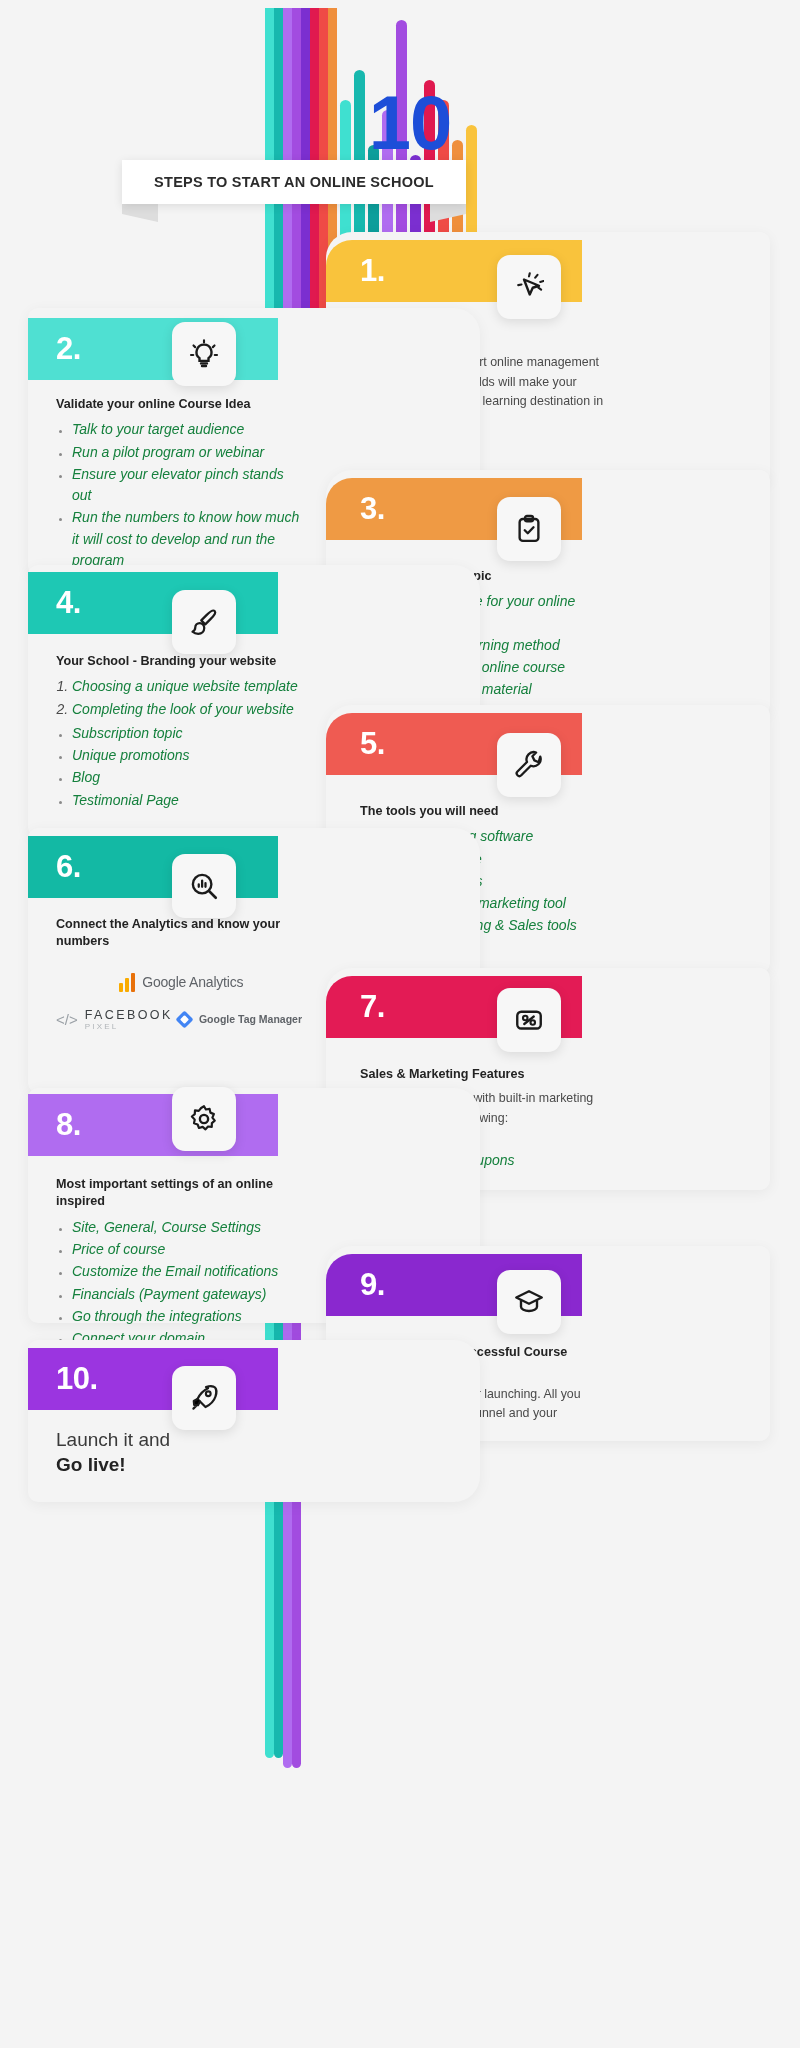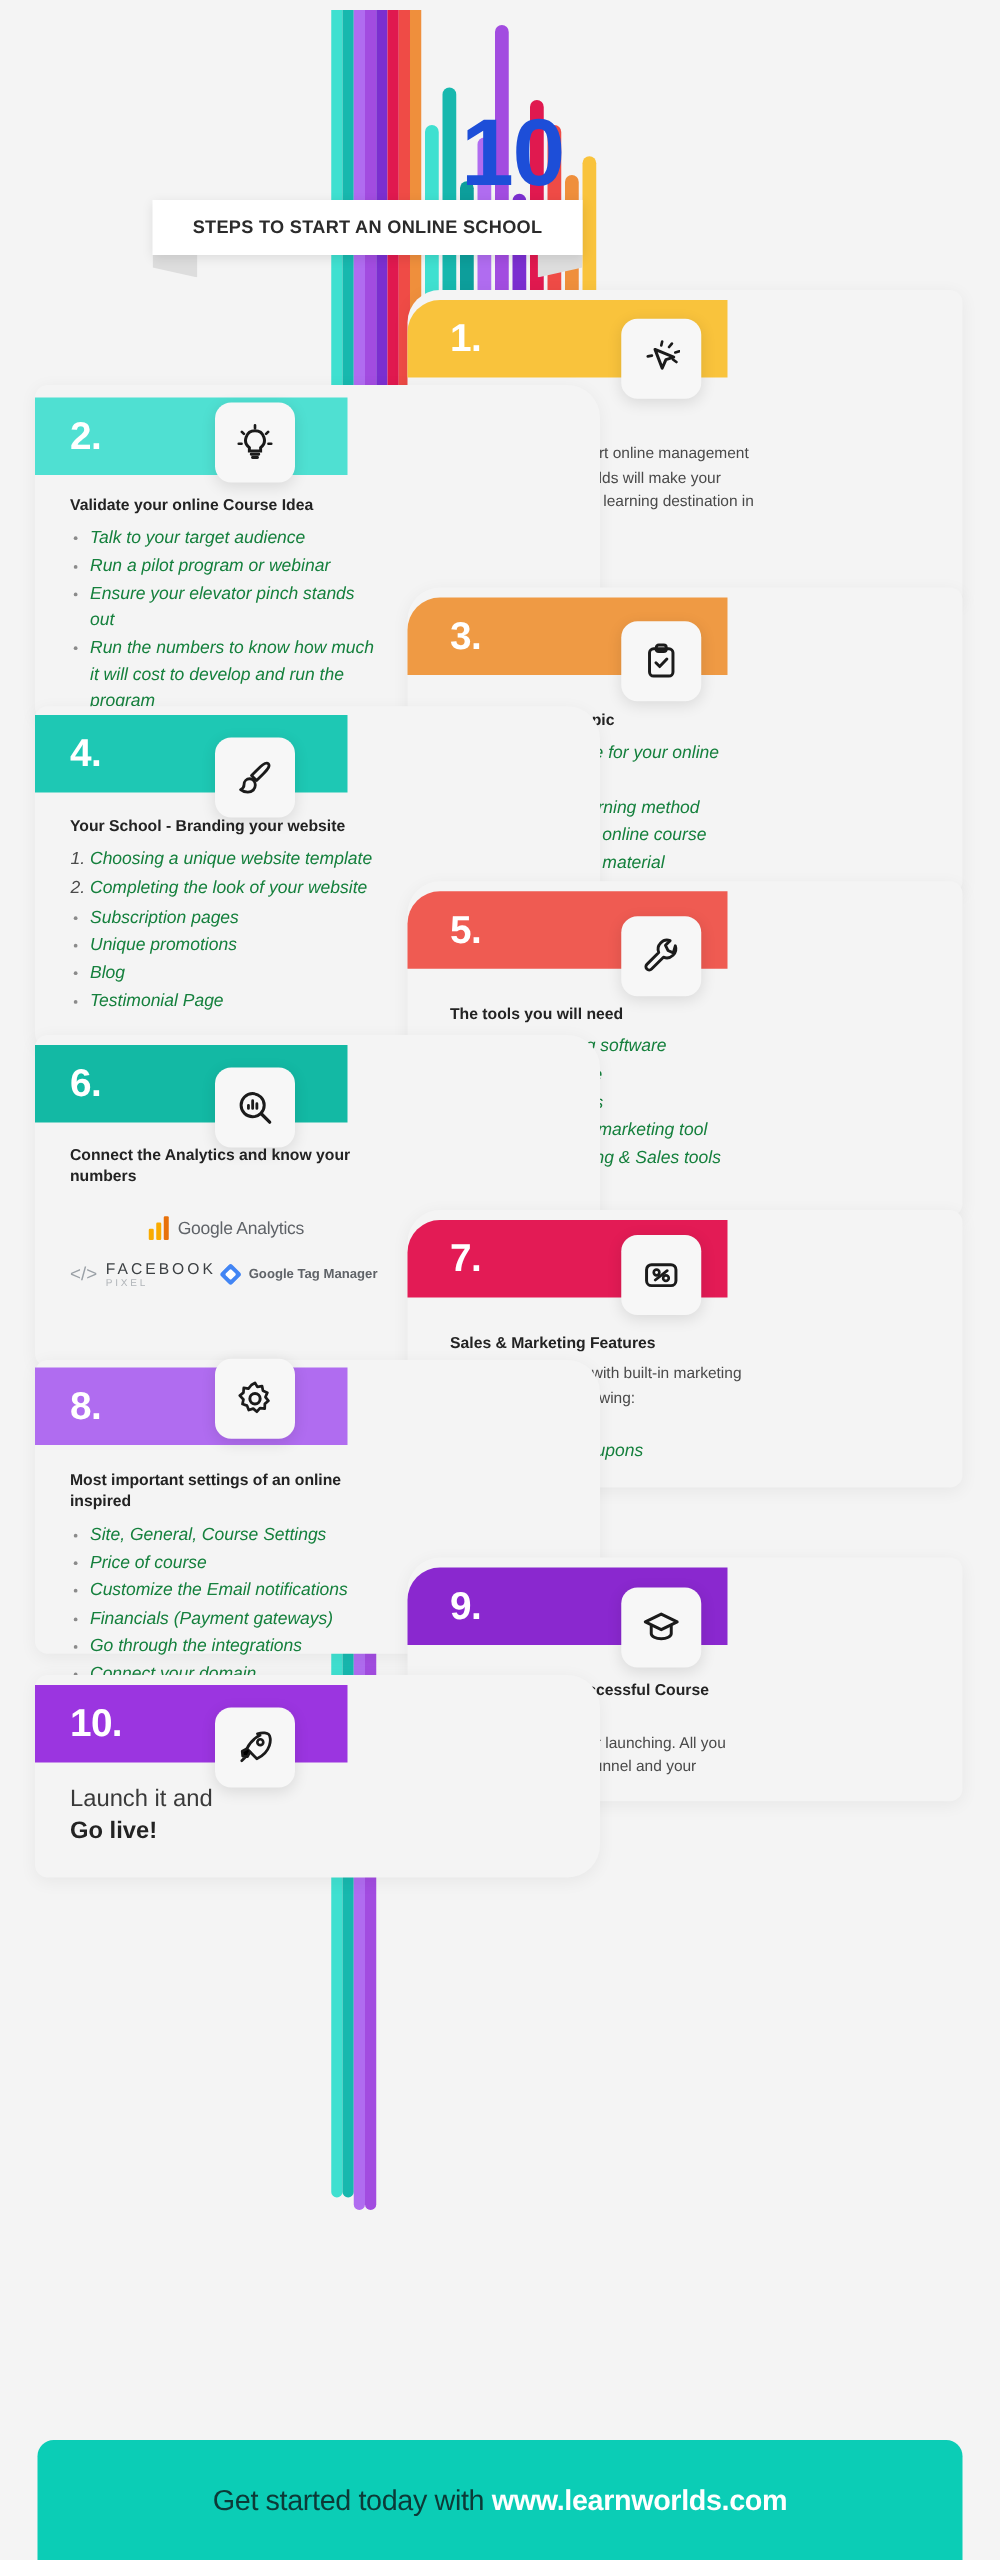--- a/index.html
+++ b/index.html
@@ -255,21 +255,21 @@
             <path d="M8.6 12.8c-2 0-3.6 1.6-3.6 3.6 0 1.6-.6 2.6-2.2 3.4 1.4 1.2 3 1.6 4.6 1.6 2.8 0 4.8-2 4.8-4.6 0-2.2-1.6-4-3.6-4z" fill="none" stroke="#1b1b1b" stroke-width="1.8" stroke-linejoin="round"></path>
           </svg>
         </div>
         <div class="body" style="top: 88px; width: 250px;">
           <div class="s-title">Your School - Branding your website</div>
           <ol class="s-list">
             <li>Choosing a unique website template</li>
             <li>Completing the look of your website</li>
           </ol>
           <ul class="s-list" style="margin-top: 3px;">
-            <li>Subscription pages</li>
+            <li>Subscription topic</li>
             <li>Unique promotions</li>
             <li>Blog</li>
             <li>Testimonial Page</li>
           </ul>
         </div>
       </div>
       <div class="step right" style="left: 326px; top: 705px; width: 444px; height: 268px;">
         <div class="panel" style="width: 444px; height: 268px; border-radius: 26px 10px 10px 26px;"></div>
         <div class="hdr" style="background: rgb(239, 91, 82); top: 8px; width: 256px; border-radius: 26px 0px 0px;">
           <span class="hdr-num">5.</span>
@@ -407,17 +407,14 @@
             <path d="M6.8 12.8l-3 1.6.3 3.1 3.1.3 1.6-3M3.5 20.5l2.6-2.6" stroke="#1b1b1b" stroke-width="1.7" stroke-linecap="round" stroke-linejoin="round"></path>
           </svg>
         </div>
         <div class="body" style="top: 88px; width: 250px;">
           <div class="launch-line1">Launch it and</div>
           <div class="launch-line2">Go live!</div>
         </div>
       </div>
     </div>
 
-  <div class="cta">
-    <span class="cta-text"><span>Get started today with </span><b>www.learnworlds.com</b></span>
-  </div>
 
 </div>
 
 </body></html>

